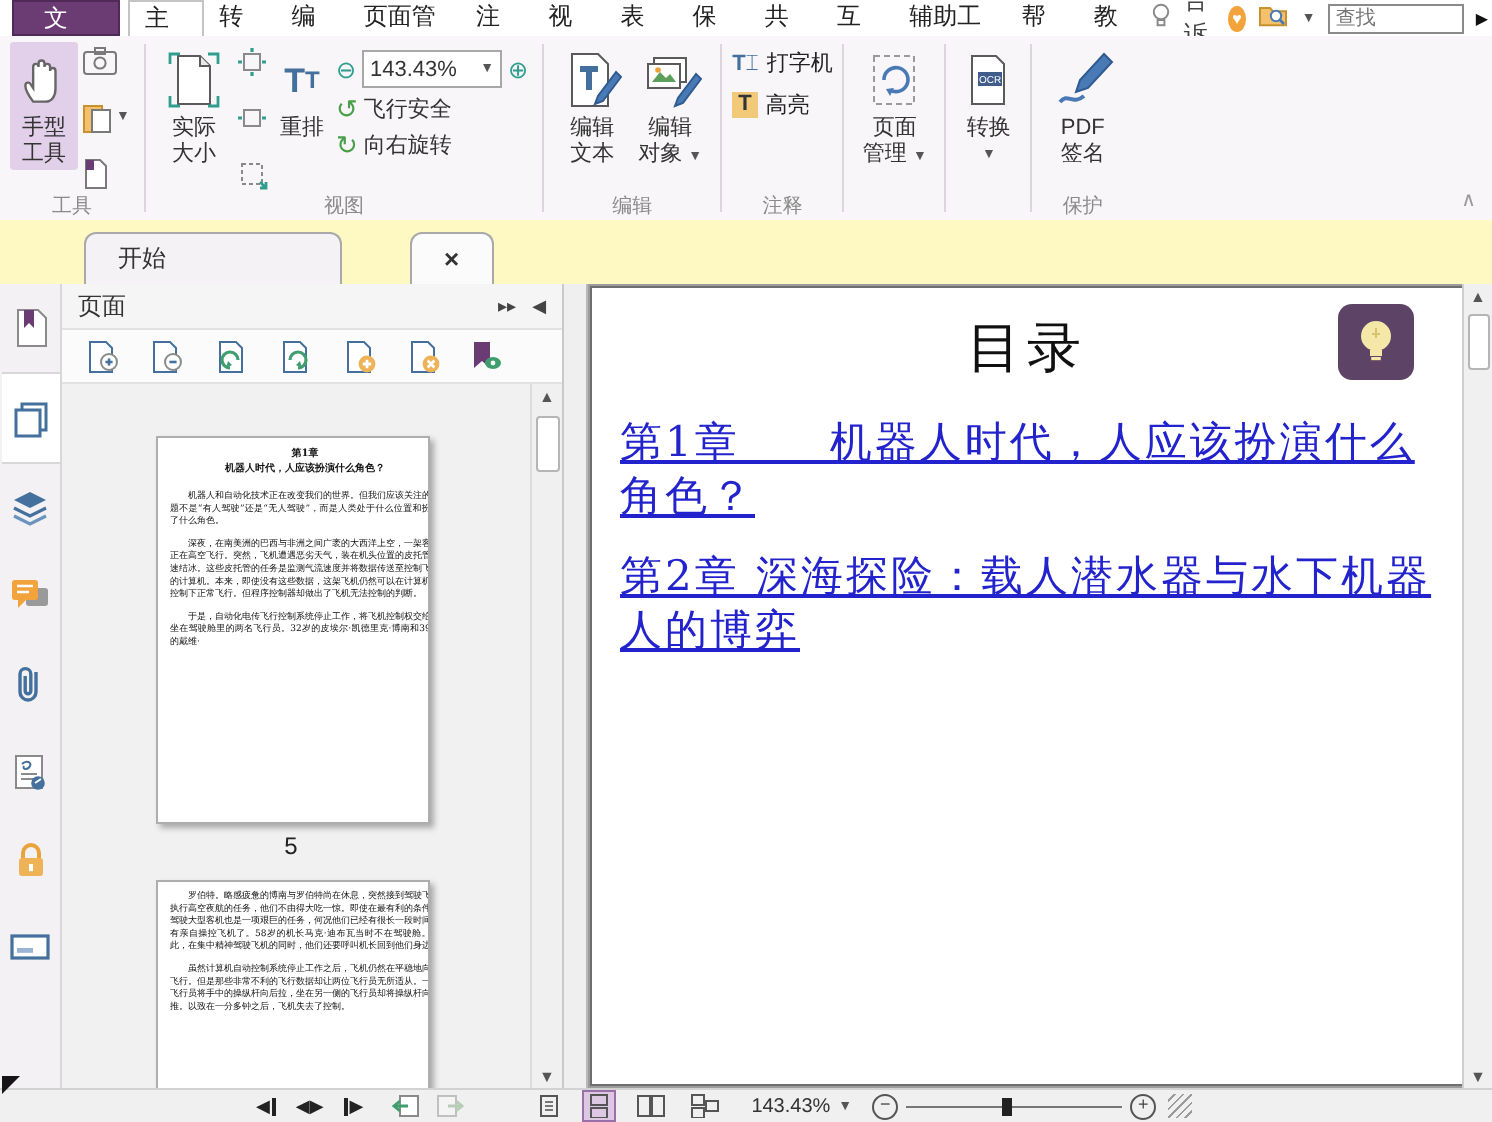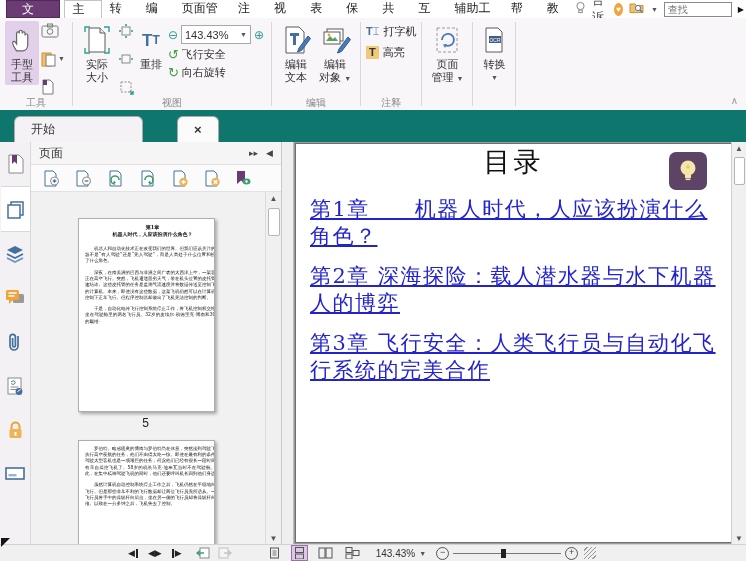--- a/index.html
+++ b/index.html
@@ -34,21 +34,21 @@
   .zoombox{width:62px;height:17px;border:1px solid #a8a8a8;background:#fff;display:flex;align-items:center;padding:0 3px;font-size:11px;}
   .zoombox .dd{margin-left:auto;}
   .mag{color:#2f9e8f;font-size:12px;line-height:12px;}
   .rot{color:#4aa04a;font-size:13px;line-height:13px;}
   .txticon{font-weight:bold;color:#44709D;}
   .hl-t{background:#F2C879;color:#333;font-weight:bold;padding:0 3px;line-height:13px;}
   .crow{display:flex;align-items:center;gap:4px;font-size:11px;margin:3px 0;}
   .collapse{align-self:flex-end;margin:0 8px 4px auto;color:#9a9a9a;font-size:10px;cursor:pointer;}
 
   
-  .doctabs{position:absolute;top:110px;left:0;right:0;height:32px;background:#0f766e;border-bottom:6px solid #22c55e;display:flex;align-items:flex-end;padding-left:14px;}
+  .doctabs{position:absolute;top:110px;left:0;right:0;height:32px;background:#fef9c3;border-bottom:6px solid #22c55e;display:flex;align-items:flex-end;padding-left:42px;}
   .dtab{height:25px;line-height:25px;padding:0 16px;margin-right:34px;background:#f4f2f4;border:1px solid #a9a9a9;border-bottom:none;border-radius:6px 6px 0 0;color:#333;cursor:pointer;white-space:nowrap;}
   .dtab.active{background:#fbfbfb;display:flex;align-items:center;gap:10px;}
   .dtab .close{font-size:13px;color:#333;font-weight:bold;line-height:1;cursor:pointer;}
 
   
   .bodyrow{position:absolute;top:142px;left:0;right:0;bottom:16px;display:flex;}
   .iconstrip{width:30px;background:#f3f1f3;border-right:1px solid #d8d8d8;display:flex;flex-direction:column;align-items:center;}
   .strip-item{width:29px;height:44px;display:flex;align-items:center;justify-content:center;cursor:pointer;}
   .strip-item.active{background:#fff;border-top:1px solid #d8d8d8;border-bottom:1px solid #d8d8d8;}
 
@@ -69,21 +69,21 @@
   .tscroll{position:absolute;right:0;top:0;bottom:0;width:15px;background:#f0f0f0;border-left:1px solid #dcdcdc;}
   .tscroll .up{position:absolute;top:2px;left:0;right:0;text-align:center;font-size:8px;color:#555;}
   .tscroll .dn{position:absolute;bottom:2px;left:0;right:0;text-align:center;font-size:8px;color:#555;}
   .tscroll .tthumb{position:absolute;top:16px;left:2px;width:10px;height:26px;background:#fff;border:1px solid #b5b5b5;border-radius:2px;}
 
   .splitter{width:11px;background:#efefef;border-right:1px solid #b9b9b9;cursor:col-resize;}
 
   .main{flex:1;position:relative;background:#9c9c9c;}
   .page{position:absolute;left:1px;top:1px;right:14px;bottom:2px;background:#fff;border:1px solid #6e6e6e;overflow:hidden;
         font-family:"DejaVu Serif","Liberation Serif",serif;}
-  .doc-title{text-align:center;font-size:27px;color:#101010;margin-top:0;letter-spacing:3px;}
+  .doc-title{text-align:center;font-size:27px;color:#101010;margin-top:12px;letter-spacing:3px;}
   .bulb-badge{position:absolute;top:8px;right:24px;width:38px;height:38px;background:#5D4365;border-radius:7px;
               display:flex;align-items:center;justify-content:center;cursor:pointer;}
   .toc{margin:16px 12px 0 14px;}
   .toc a{display:block;font-size:21px;line-height:27px;color:#2323CE;text-decoration:underline;margin-bottom:13px;letter-spacing:1.5px;}
   .vscroll{position:absolute;right:0;top:0;bottom:0;width:14px;background:#f0f0f0;border-left:1px solid #cfcfcf;}
   .vscroll .up{position:absolute;top:2px;left:0;right:0;text-align:center;font-size:8px;color:#555;}
   .vscroll .dn{position:absolute;bottom:2px;left:0;right:0;text-align:center;font-size:8px;color:#555;}
   .vscroll .vthumb{position:absolute;top:15px;left:2px;width:9px;height:26px;background:#fff;border:1px solid #b5b5b5;border-radius:2px;}
 
   
@@ -317,20 +317,33 @@
               <text x="13" y="16.5" font-size="5" fill="#fff" text-anchor="middle" font-family="sans-serif">OCR</text>
             </svg>
         </span>
         <span>转换</span>
         <span class="dd">▼</span>
       </div>
     </div>
 
     <div class="rsep"></div>
 
+    <div class="rgroup">
+      <div class="bigbtn">
+        <span class="bicon">
+          <svg width="32" height="32" viewBox="0 0 32 32">
+              <path d="M27 3l-12 13-2 6 6-2 12-13z" fill="#4a7ab5" stroke="#2f5a92"></path>
+              <path d="M5 27c4-5 6 2 12-3" fill="none" stroke="#4a7ab5" stroke-width="2"></path>
+            </svg>
+        </span>
+        <span>PDF</span>
+        <span>签名</span>
+      </div>
+      <span class="glabel">保护</span>
+    </div>
 
     <span class="collapse">∧</span>
   </div>
 
   <div class="doctabs">
     <div class="dtab" style="width:95px;">开始</div>
     <div class="dtab active">
       <span class="close">×</span>
     </div>
   </div>
@@ -488,21 +501,20 @@
           <svg width="22" height="26" viewBox="0 0 22 26">
               <circle cx="11" cy="10" r="7.5" fill="#F5E7A8"></circle>
               <rect x="8" y="17" width="6" height="3" fill="#F5E7A8"></rect>
               <rect x="8.6" y="20.5" width="4.8" height="1.6" fill="#F5E7A8"></rect>
               <path d="M11 6v5M9 9h4" stroke="#d8c26a"></path>
             </svg>
         </div>
         <div class="toc">
           <a href="#">第1章　　机器人时代，人应该扮演什么角色？</a>
           <a href="#">第2章 深海探险：载人潜水器与水下机器人的博弈</a>
-          <a href="#">第3章 飞行安全：人类飞行员与自动化飞行系统的完美合作</a>
         </div>
       </div>
       <div class="vscroll">
         <span class="up">▲</span>
         <span class="vthumb"></span>
         <span class="dn">▼</span>
       </div>
     </div>
   </div>
 

